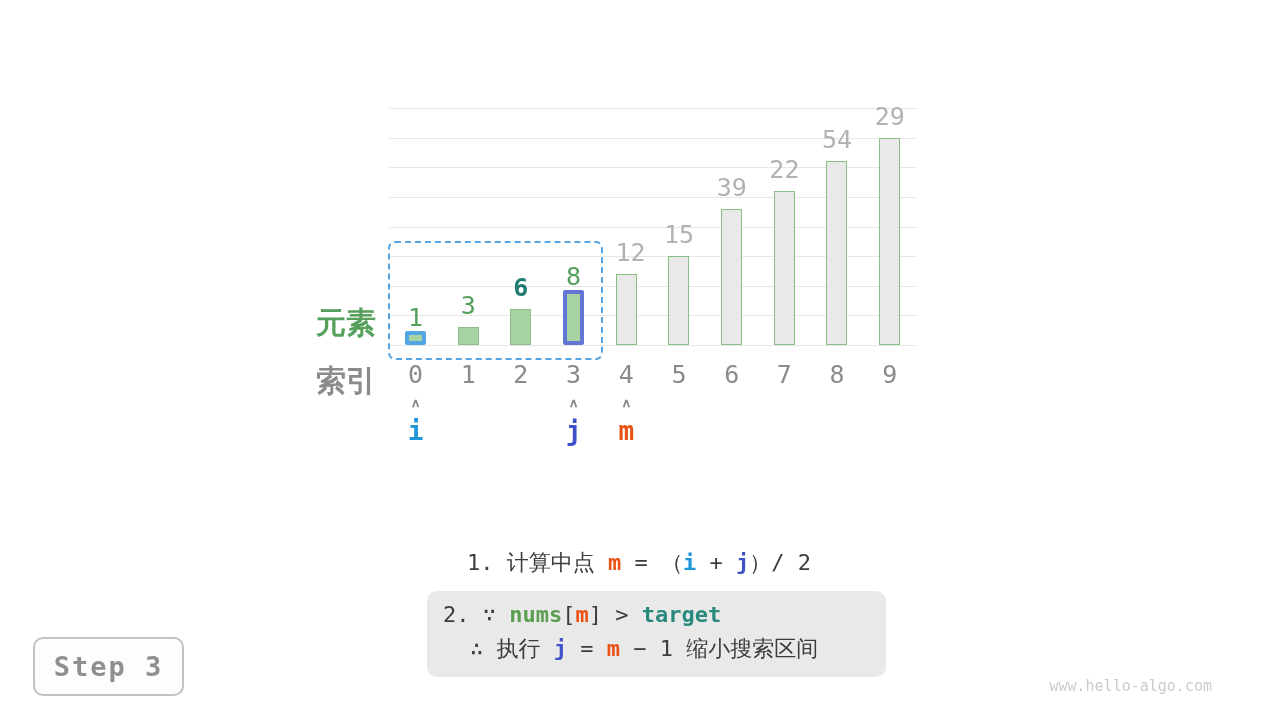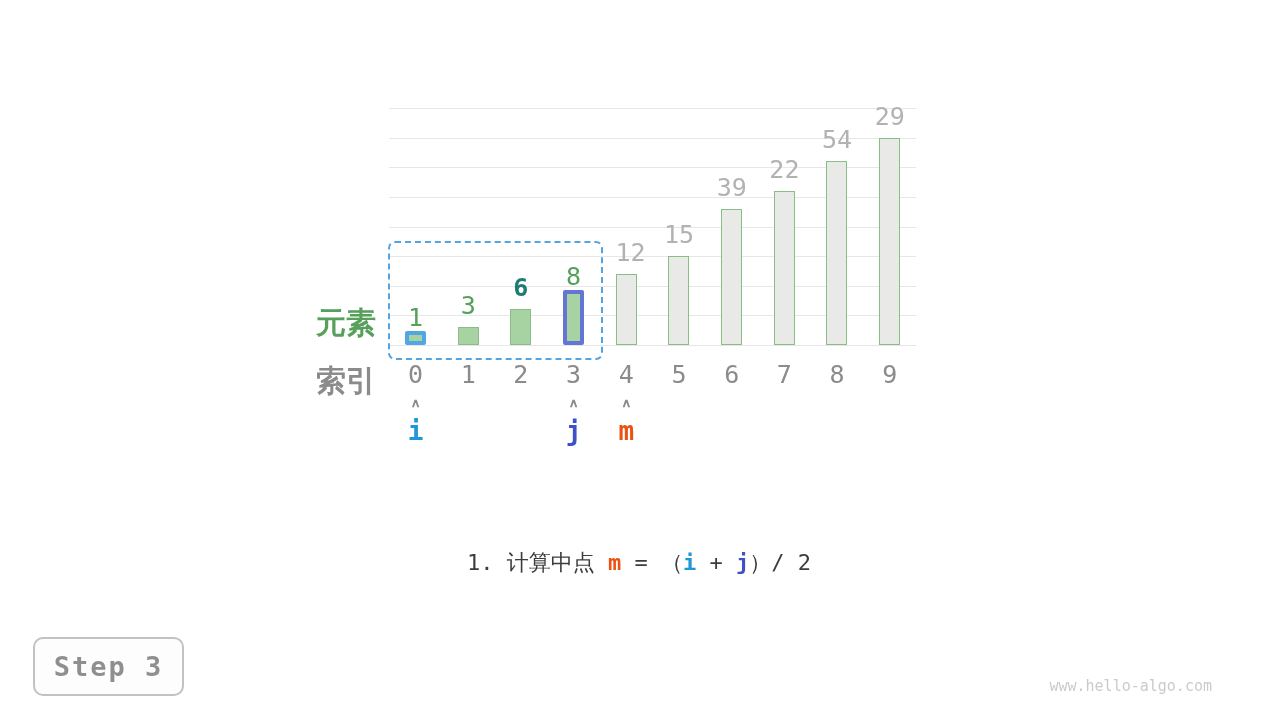--- a/index.html
+++ b/index.html
@@ -126,17 +126,21 @@
     </div>
   <div class="slot-row" id="pointer-row">
       <div class="slot ptr-blue" style="left: 0px;">i</div>
       <div class="slot ptr-indigo" style="left: 158.1px;">j</div>
       <div class="slot ptr-orange" style="left: 210.8px;">m</div>
     </div>
 
 
   <div class="code-line" id="line1"><span>1. 计算中点 </span><span class="tok-m">m</span><span> = （</span><span class="tok-i">i</span><span> + </span><span class="tok-j">j</span><span>）/ 2</span></div>
 
+  <div id="note-box">
+    <div class="code-line" id="line2a"><span>2. ∵ </span><span class="tok-nums">nums</span><span>[</span><span class="tok-m">m</span><span>]</span><span> &gt; </span><span class="tok-target">target</span></div>
+    <div class="code-line" id="line2b"><span>∴ 执行 </span><span class="tok-j">j</span><span> = </span><span class="tok-m">m</span><span> − 1 缩小搜索区间</span></div>
+  </div>
 
   <div id="step-badge">Step 3</div>
   <div id="watermark">www.hello-algo.com</div>
 
 </div>
 
 </body></html>

